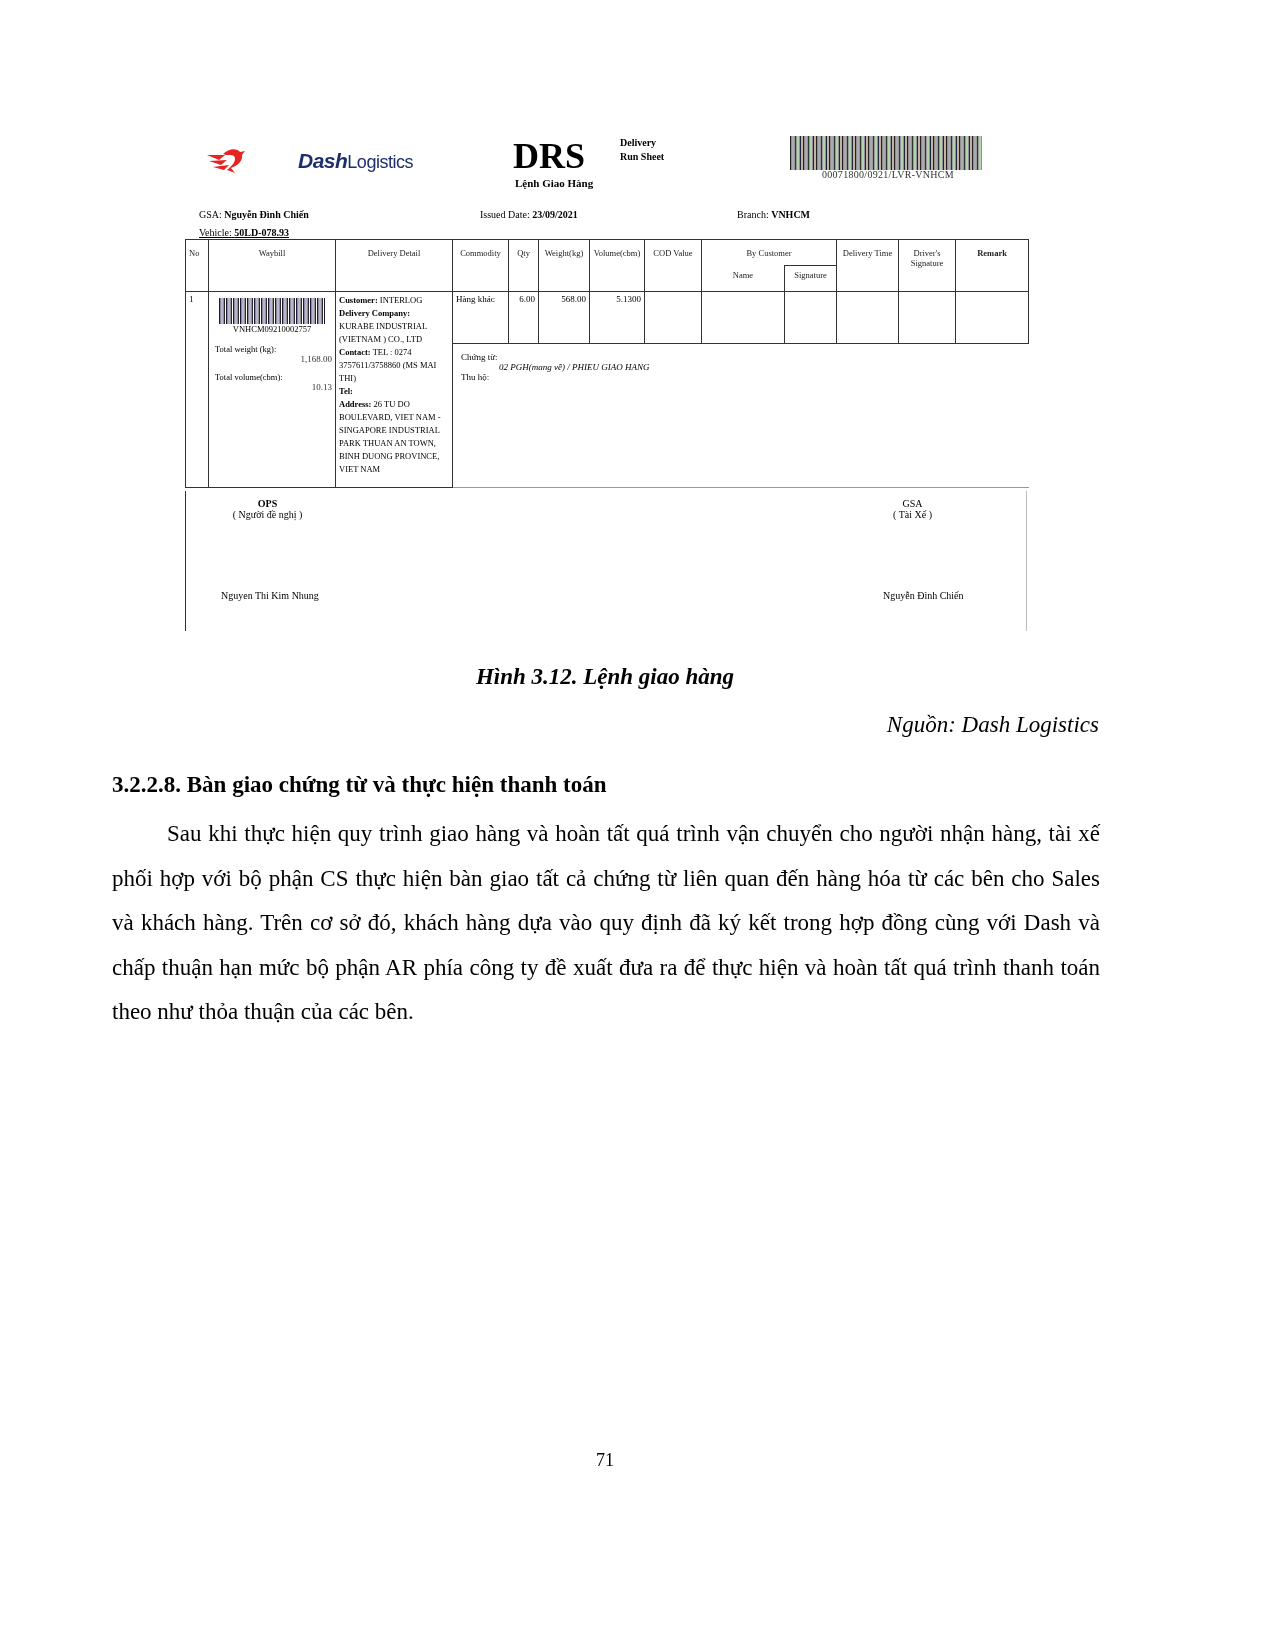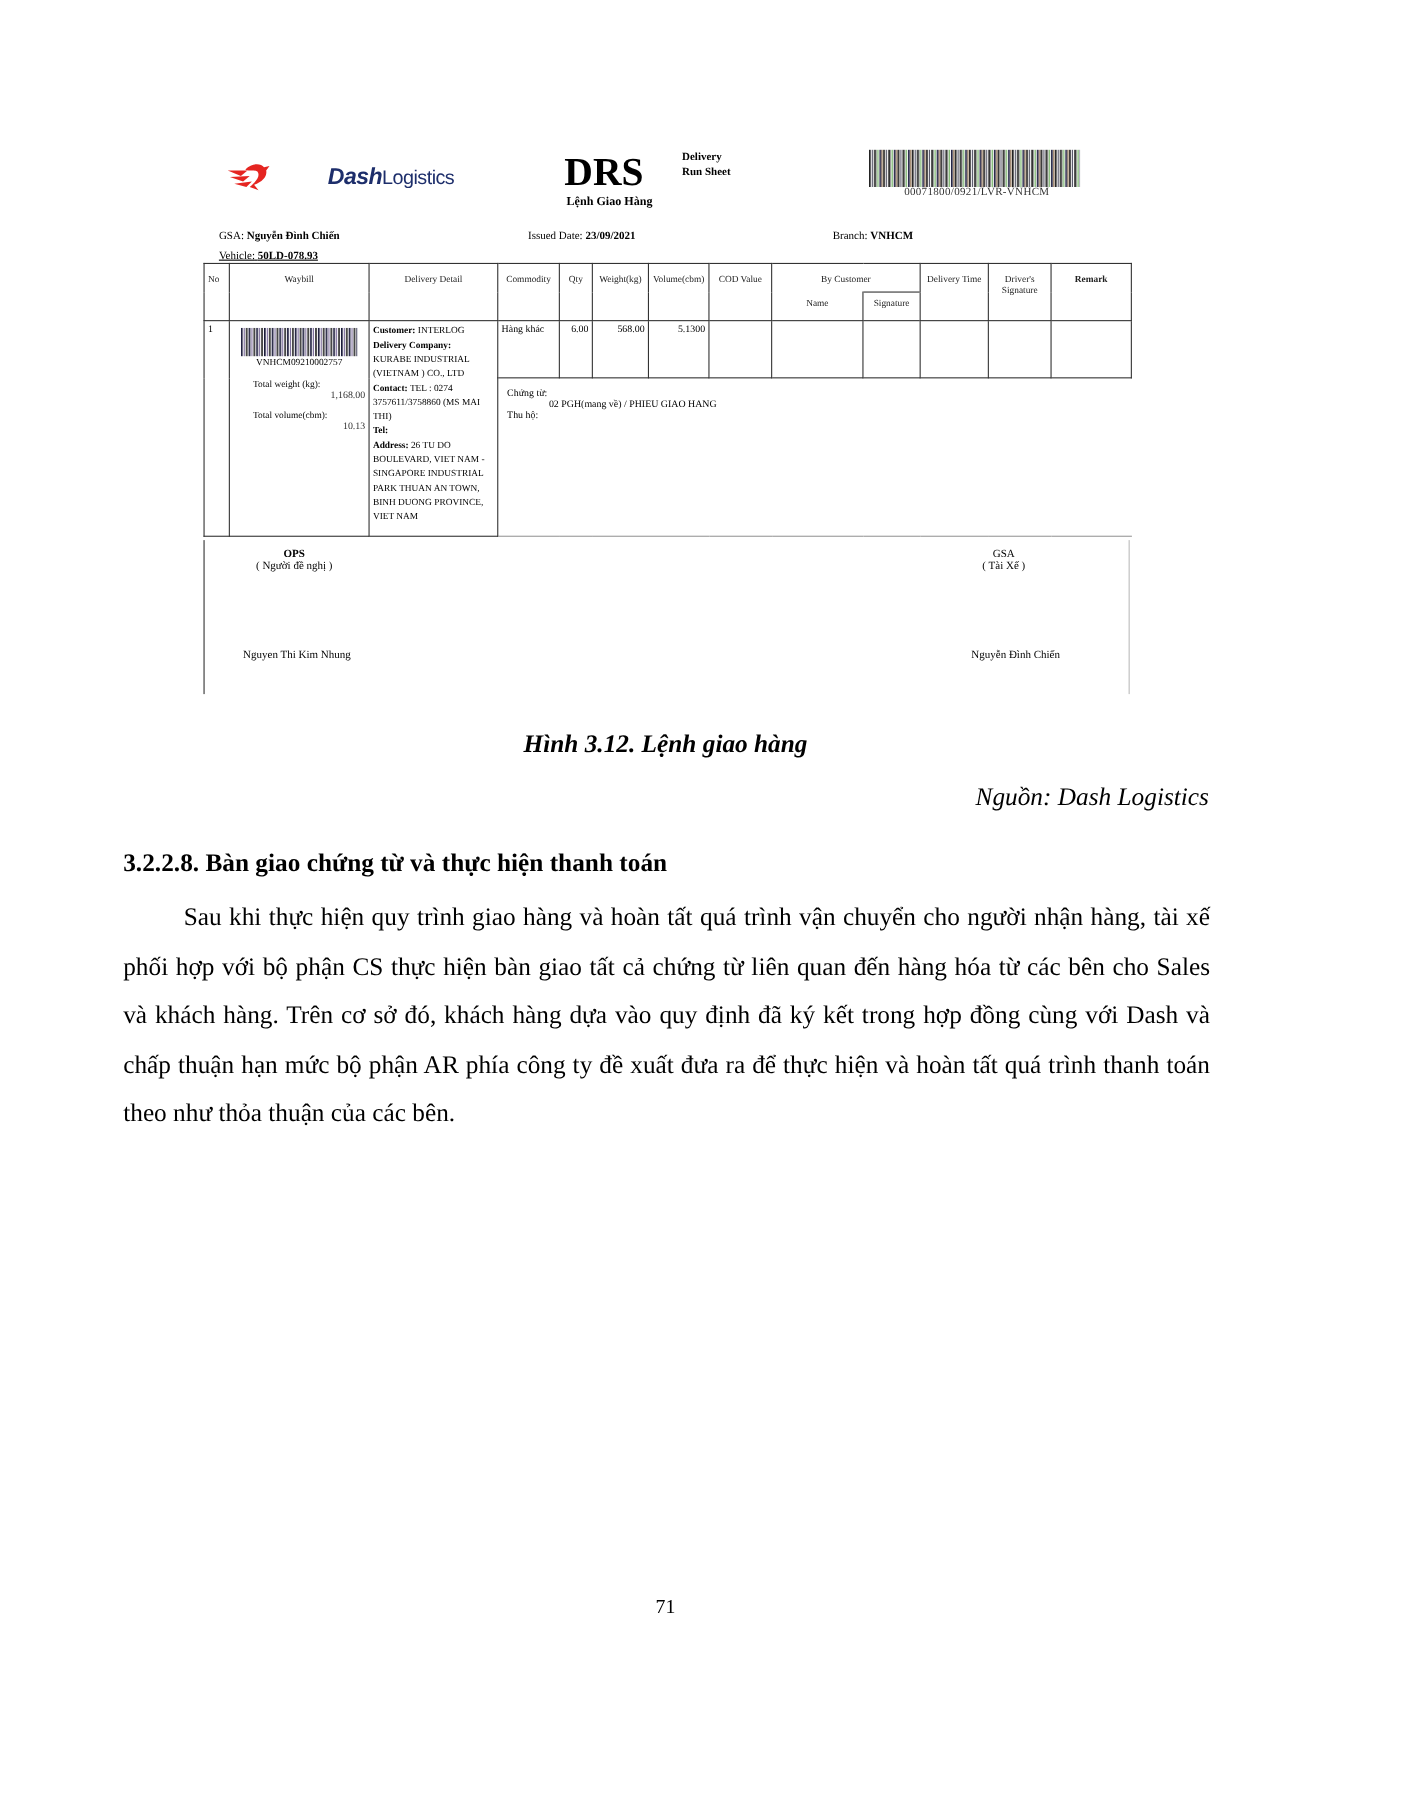--- a/index.html
+++ b/index.html
@@ -18,21 +18,21 @@
   .barcode-top-code { position:absolute; left:603px; top:41px; width:200px; text-align:center; font-size:10px; color:#333; letter-spacing:0.3px; }
   .meta { position:absolute; font-size:10px; }
   .meta b { font-weight:bold; }
   table.drs { position:absolute; left:0; top:111px; width:843px; border-collapse:collapse; font-size:9px; table-layout:fixed; }
   table.drs th, table.drs td { border:1px solid #333; vertical-align:top; padding:2px 3px; font-weight:normal; }
   table.drs th { text-align:center; padding-top:8px; font-size:8.5px; color:#222; }
   .sub-th { padding-top:4px !important; }
   .waybill-cell { position:relative; }
   .wb-barcode { width:106px; height:26px; margin:4px auto 0 auto; display:block; }
   .wb-code { text-align:center; font-size:8.5px; }
-  .wb-label { font-size:8.5px; margin-top:10px; margin-left:18px; }
+  .wb-label { font-size:8.5px; margin-top:10px; margin-left:3px; }
   .wb-val { text-align:right; font-size:9px; color:#333; }
   .dd { font-size:8.5px; line-height:13px; }
   .dd b { font-weight:bold; }
   .num { text-align:right; }
   .sig-block { position:absolute; font-size:10px; text-align:center; }
   .caption { position:absolute; left:0; width:1210px; top:664px; text-align:center; font-size:23px; font-weight:bold; font-style:italic; }
   .source { position:absolute; right:176px; top:712px; font-size:23px; font-style:italic; }
   .section-heading { position:absolute; left:112px; top:772px; font-size:23px; font-weight:bold; }
   .para { position:absolute; left:112px; top:812px; width:988px; font-size:23px; line-height:44.5px; text-align:justify; text-indent:55px; }
   .page-num { position:absolute; left:0; width:1210px; top:1450px; text-align:center; font-size:18px; }
@@ -70,21 +70,21 @@
         <rect x="11.5" y="0" width="1" height="34" fill="#864"></rect>
       </pattern>
     </defs>
     <rect width="192" height="34" fill="url(#bc1)"></rect>
   </svg>
   <div class="barcode-top-code">00071800/0921/LVR-VNHCM</div>
 
   <div class="meta" style="left:14px; top:81px;"><span>GSA:</span> <b>Nguyễn Đình Chiến</b></div>
   <div class="meta" style="left:14px; top:99px;text-decoration:underline;"><span>Vehicle:</span> <b>50LD-078.93</b></div>
   <div class="meta" style="left:283px; top:81px;margin-left:12px;"><span>Issued Date:</span> <b>23/09/2021</b></div>
-  <div class="meta" style="left:572px; top:81px;"><span>Branch:</span> <b>VNHCM</b></div>
+  <div class="meta" style="left:552px; top:81px;"><span>Branch:</span> <b>VNHCM</b></div>
 
   <table class="drs">
     <colgroup>
       <col style="width:23px">
         <col style="width:127px">
         <col style="width:117px">
         <col style="width:56px">
         <col style="width:30px">
         <col style="width:51px">
         <col style="width:55px">
@@ -150,21 +150,21 @@
         <td></td>
         <td></td>
         <td></td>
         <td></td>
         <td></td>
         <td></td>
       </tr>
       <tr style="height:144px;">
         <td colspan="10" style="border-right:none; border-bottom-color:#999; padding:8px 8px;">
           <div>Chứng từ:</div>
-          <div style="margin-left:38px; ">02 PGH(mang về) / PHIEU GIAO HANG</div>
+          <div style="margin-left:38px; font-style:italic;">02 PGH(mang về) / PHIEU GIAO HANG</div>
           <div>Thu hộ:</div>
         </td>
       </tr>
     </tbody>
   </table>
 
   <div class="abs" style="left:0; top:363px; width:1px; height:140px; background:#333;"></div>
   <div class="abs" style="left:841px; top:363px; width:1px; height:140px; background:#bbb;"></div>
 
   <div class="sig-block" style="left:30px; top:370px; width:105px;">

